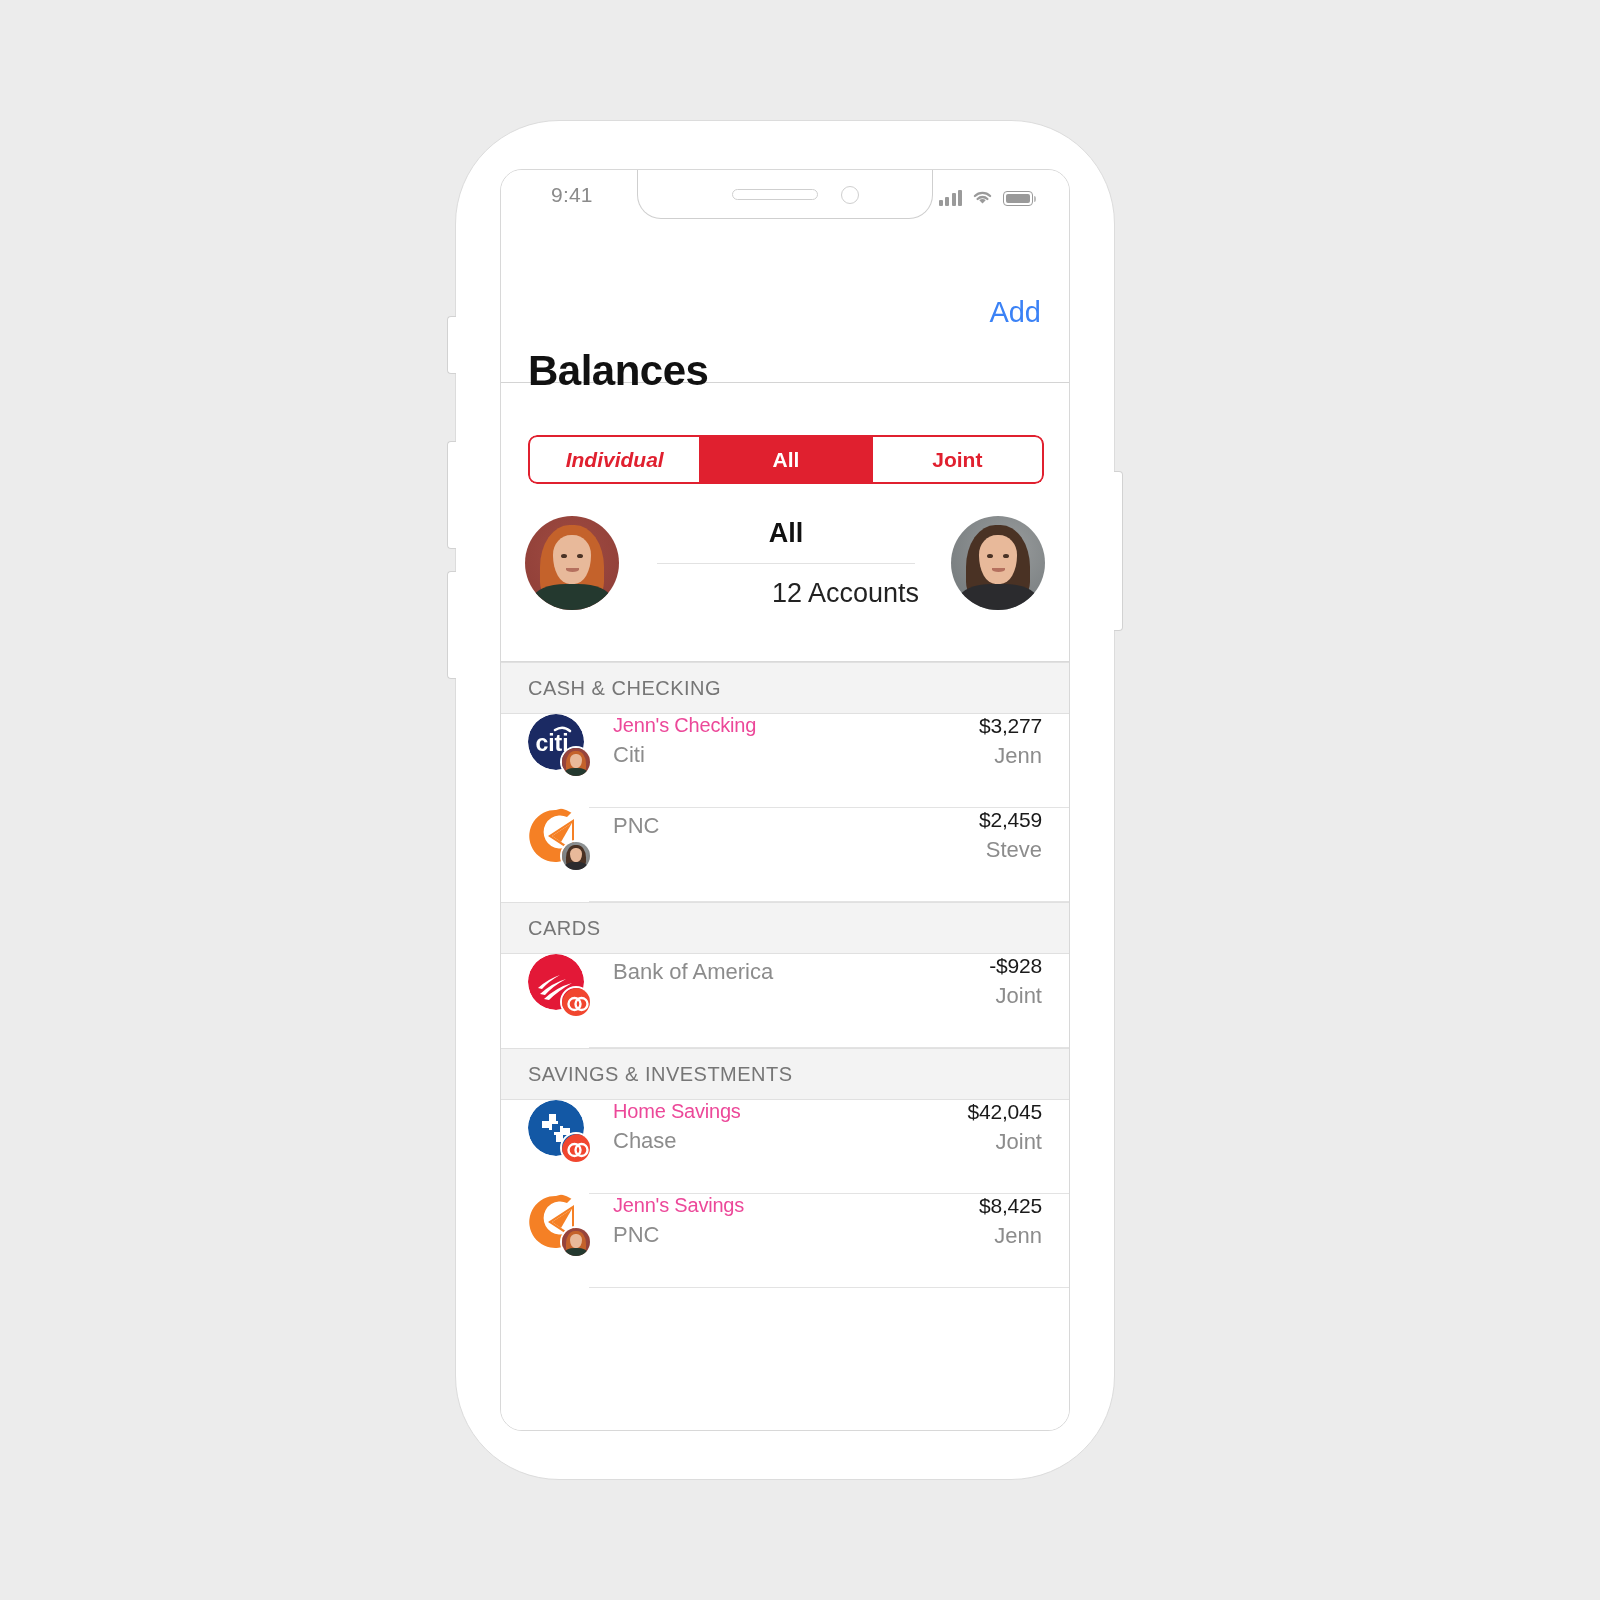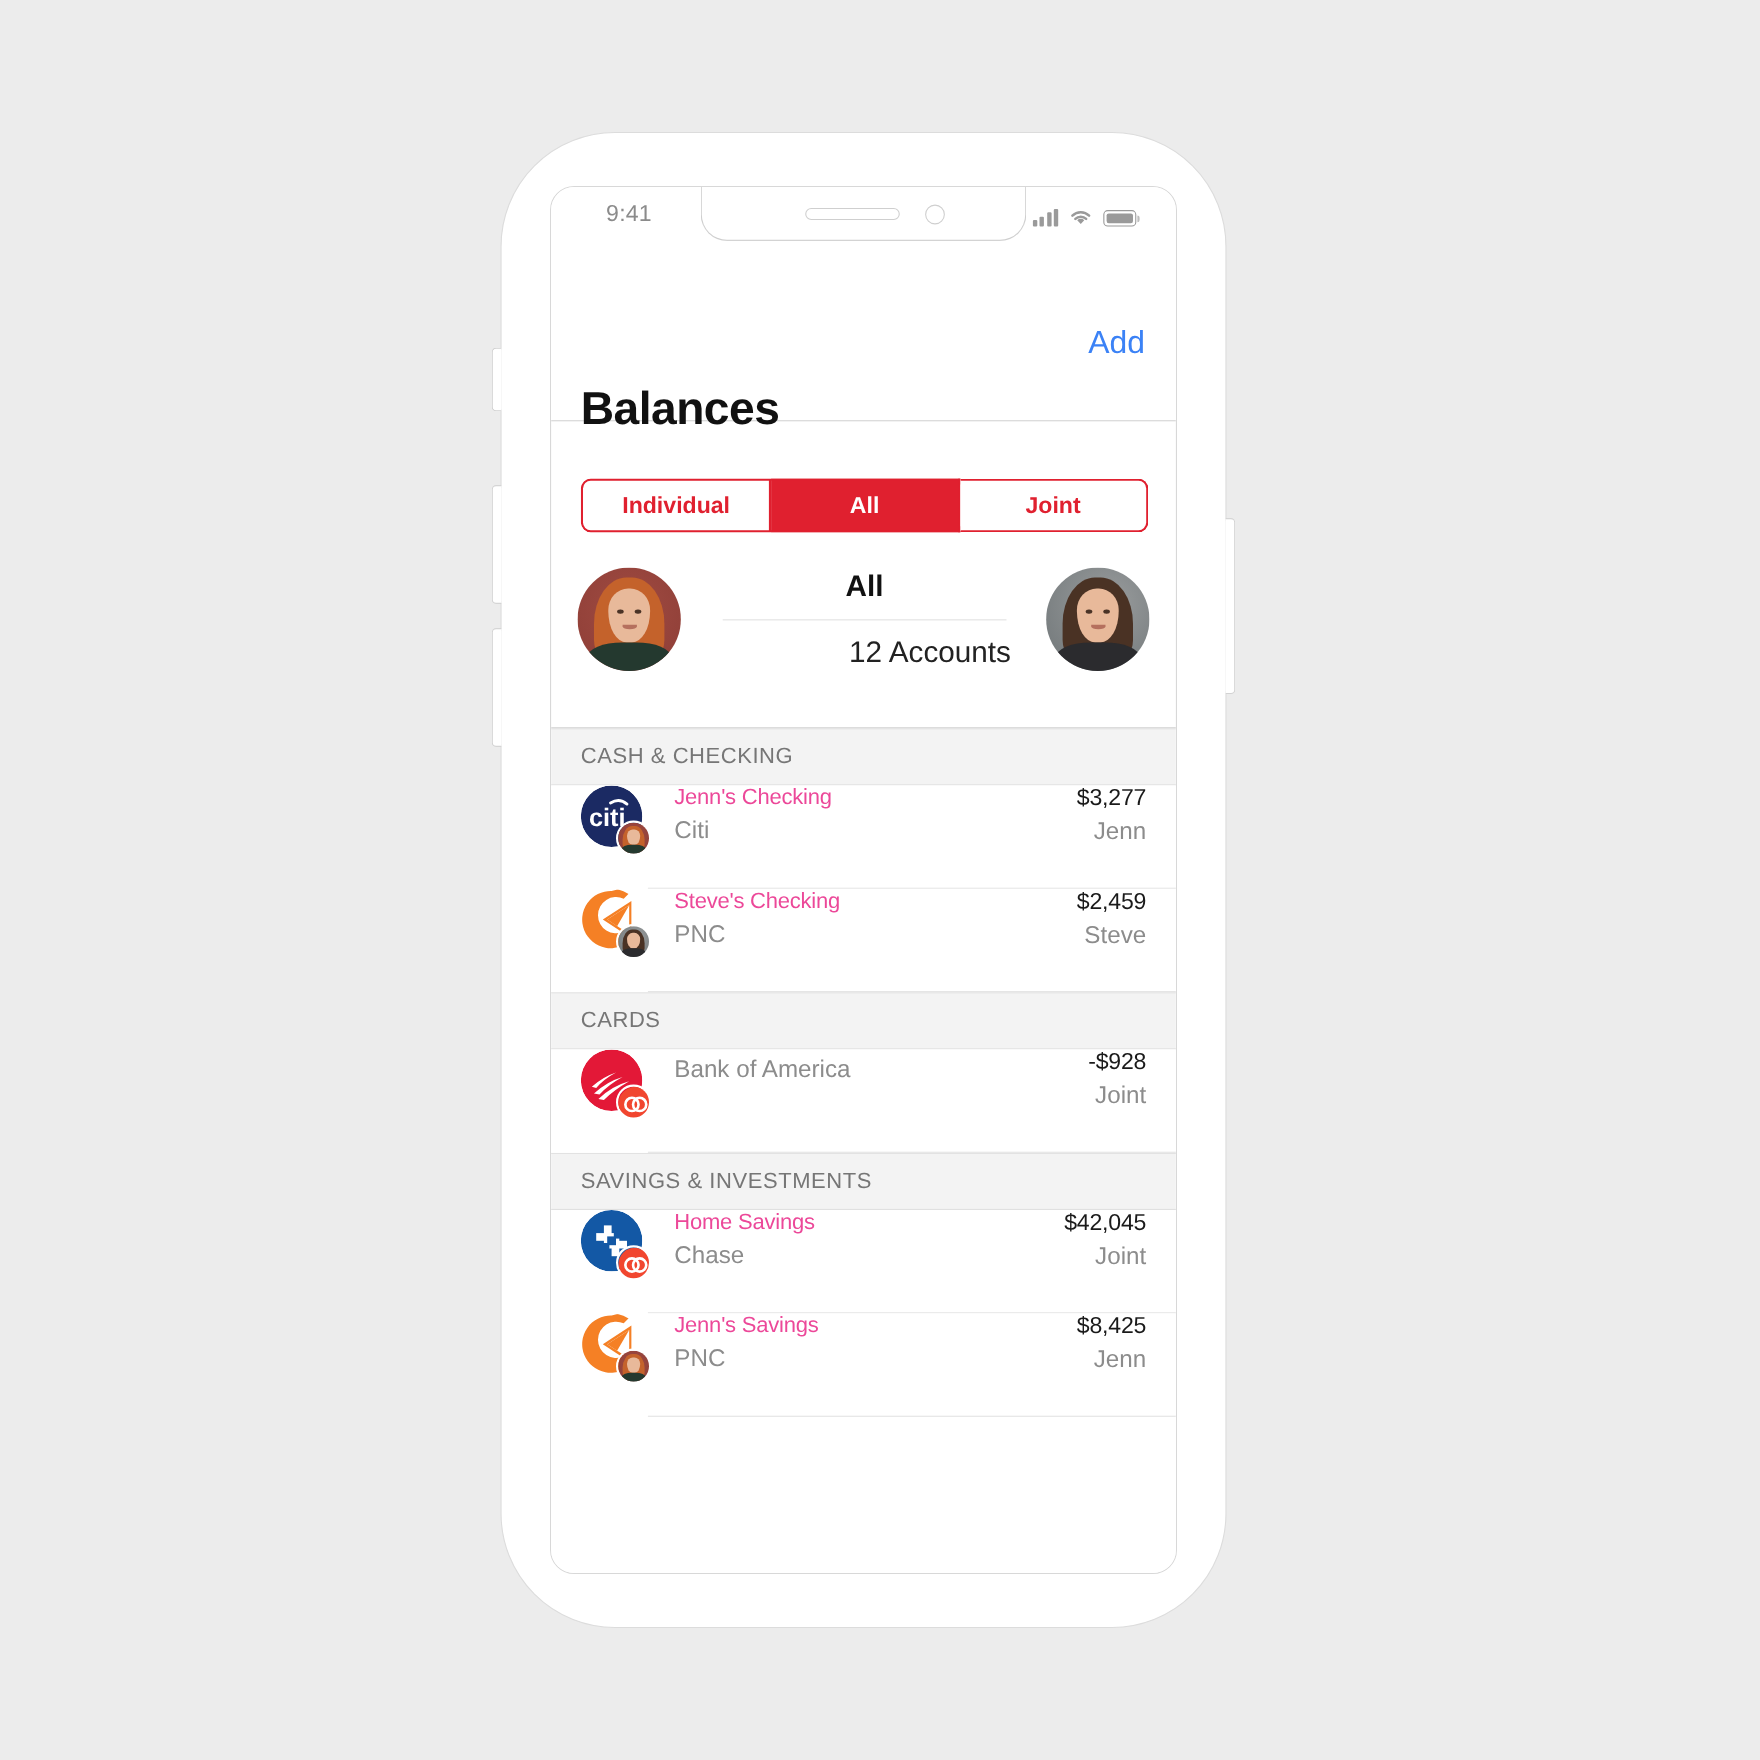--- a/index.html
+++ b/index.html
@@ -205,21 +205,21 @@
     justify-content: center;
     font-size: 21px;
     font-weight: bold;
     color: #e0202f;
     background: #ffffff;
     border: 2px solid #e0202f;
     box-sizing: border-box;
     cursor: pointer;
   }
   .seg + .seg { border-left: none; }
-  .seg:first-child { border-radius: 9px 0 0 9px; }
+  .seg:first-child { border-radius: 9px 0 0 9px; font-style: italic; }
   .seg:last-child  { border-radius: 0 9px 9px 0; }
   .seg.active { background: #e0202f; color: #ffffff; border-color: #e0202f; }
 
   
   #summary {
     position: absolute;
     left: 0;
     top: 334px;
     width: 100%;
     height: 158px;
@@ -526,21 +526,20 @@
             <div class="badge">
               <div class="face steve">
                 <div class="bg"></div>
                   <div class="hair"></div>
                   <div class="skin"></div>
                   <div class="shirt"></div>
               </div>
             </div>
           </div>
           <div class="acct-text">
-            <div class="acct-name">Steve's Checking</div>
             <div class="acct-bank">PNC</div>
           </div>
           <div class="acct-right">
             <div class="acct-amount">$2,459</div>
             <div class="acct-owner">Steve</div>
           </div>
         </div>
 
         <div class="section-header">CARDS</div>
 

